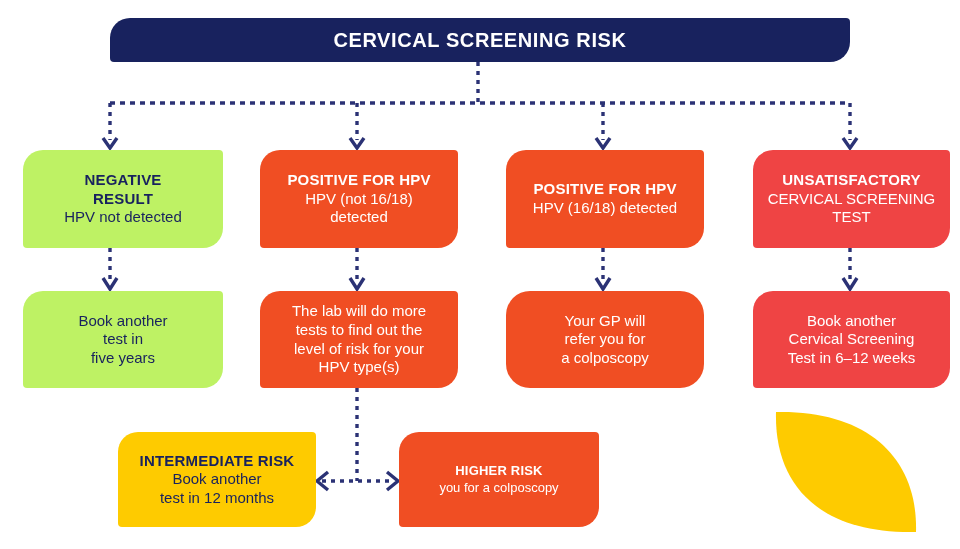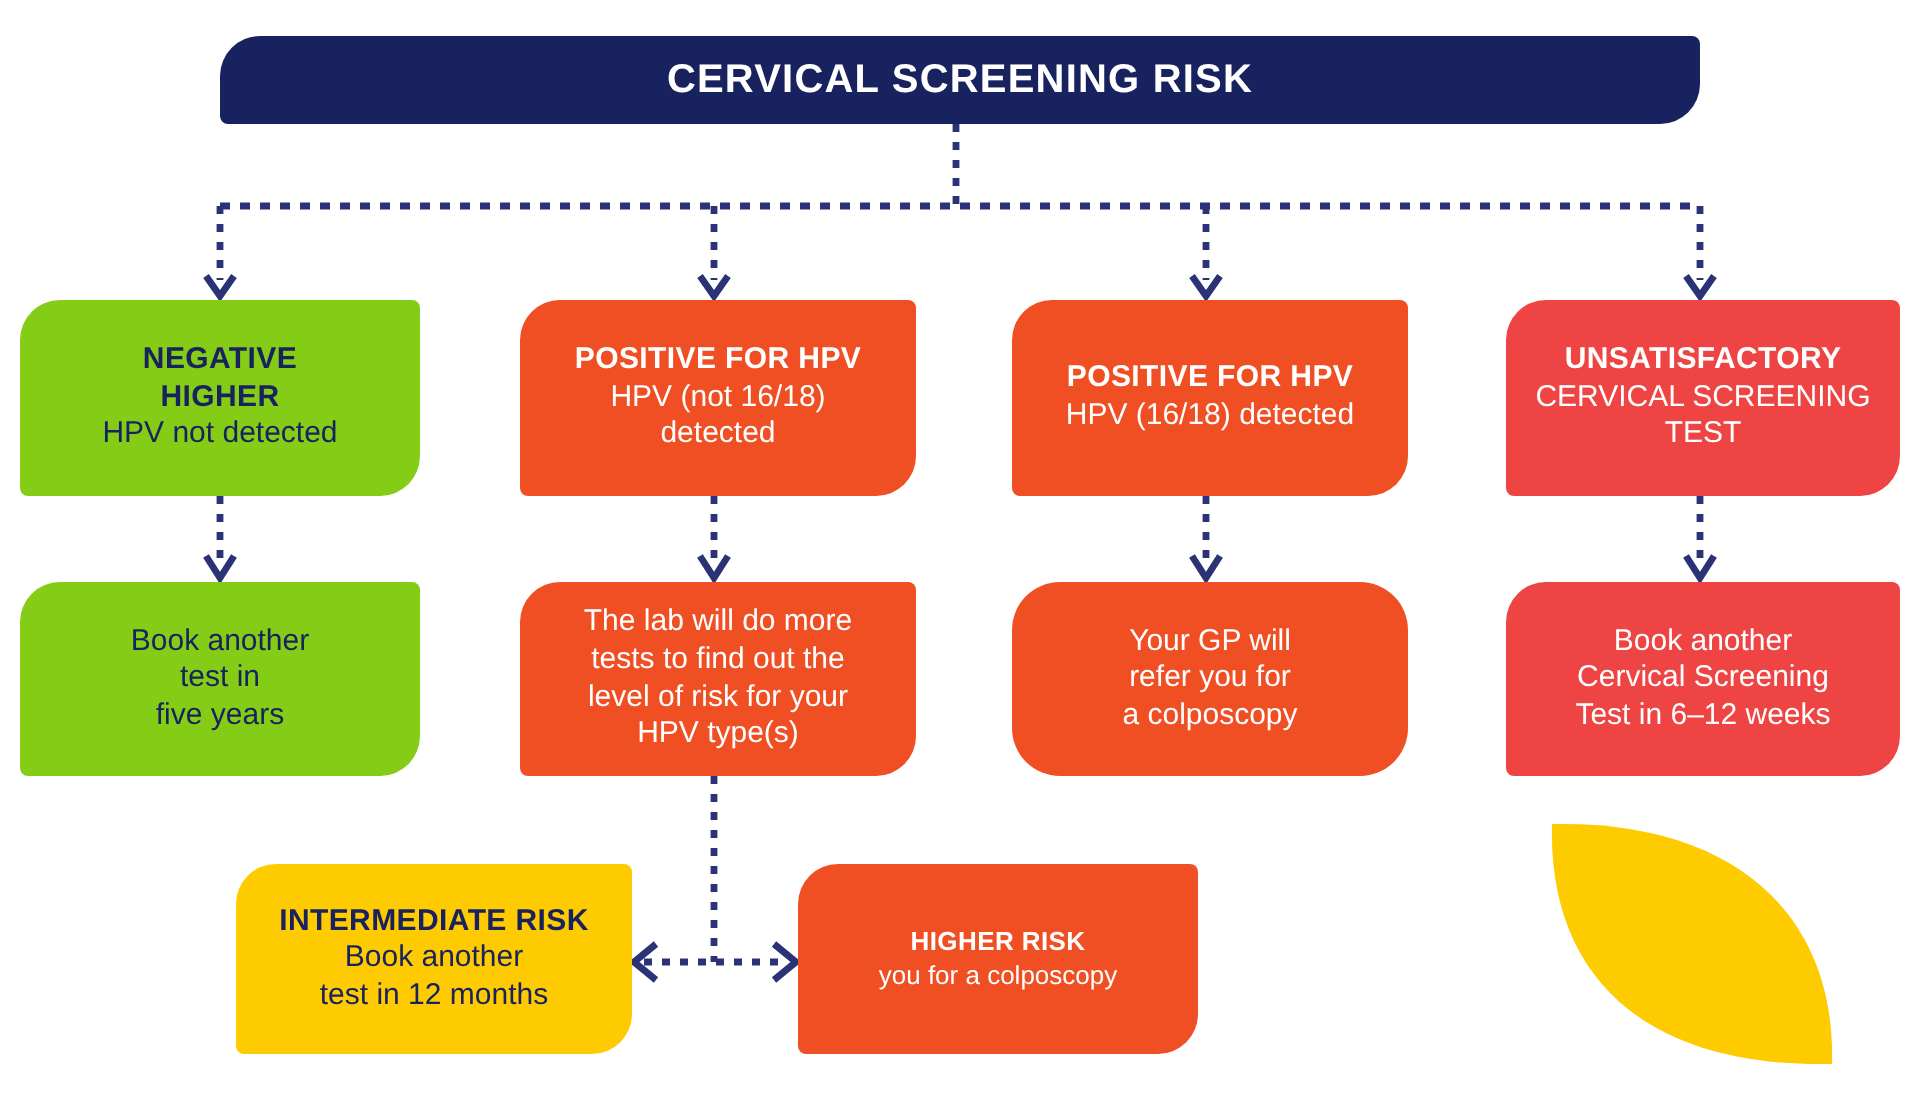--- a/index.html
+++ b/index.html
@@ -55,21 +55,21 @@
     background: #18225e;
     color: #ffffff;
     border-radius: 20px 4px 20px 4px;
     display: flex;
     align-items: center;
     justify-content: center;
     font-weight: bold;
     font-size: 20px;
     letter-spacing: 0.6px;
   }
-  .green  { background: #84cc16; color: #18225e; }
+  .green  { background: #bef264; color: #18225e; margin-left: 13px; }
   .orange { background: #f04e23; color: #ffffff; }
   .grey   { background: #ef4444; color: #ffffff; }
   .yellow { background: #fecb00; color: #18225e; }
 
   #leaf {
     position: absolute;
     left: 772px;
     top: 404px;
     width: 148px;
     height: 132px;
@@ -121,21 +121,21 @@
   <svg id="leaf" viewBox="0 0 148 132" xmlns="http://www.w3.org/2000/svg">
     <path d="M4,8 C96,6 146,54 144,128 C48,130 2,82 4,8 Z" fill="#fecb00"></path>
   </svg>
 
   <div id="header-bar">
     <span>CERVICAL SCREENING RISK</span>
   </div>
 
   <div class="node green" style="left:10px; top:150px; width:200px; height:98px; font-size:15px;">
     <div class="ttl">NEGATIVE</div>
-    <div class="ttl">HIGHER</div>
+    <div class="ttl">RESULT</div>
     <div class="ln">HPV not detected</div>
   </div>
   <div class="node green" style="left:10px; top:291px; width:200px; height:97px; font-size:15px;">
     <div class="ln">Book another</div>
     <div class="ln">test in</div>
     <div class="ln">five years</div>
   </div>
 
   <div class="node orange" style="left:260px; top:150px; width:198px; height:98px; font-size:15px;">
     <div class="ttl">POSITIVE FOR HPV</div>

